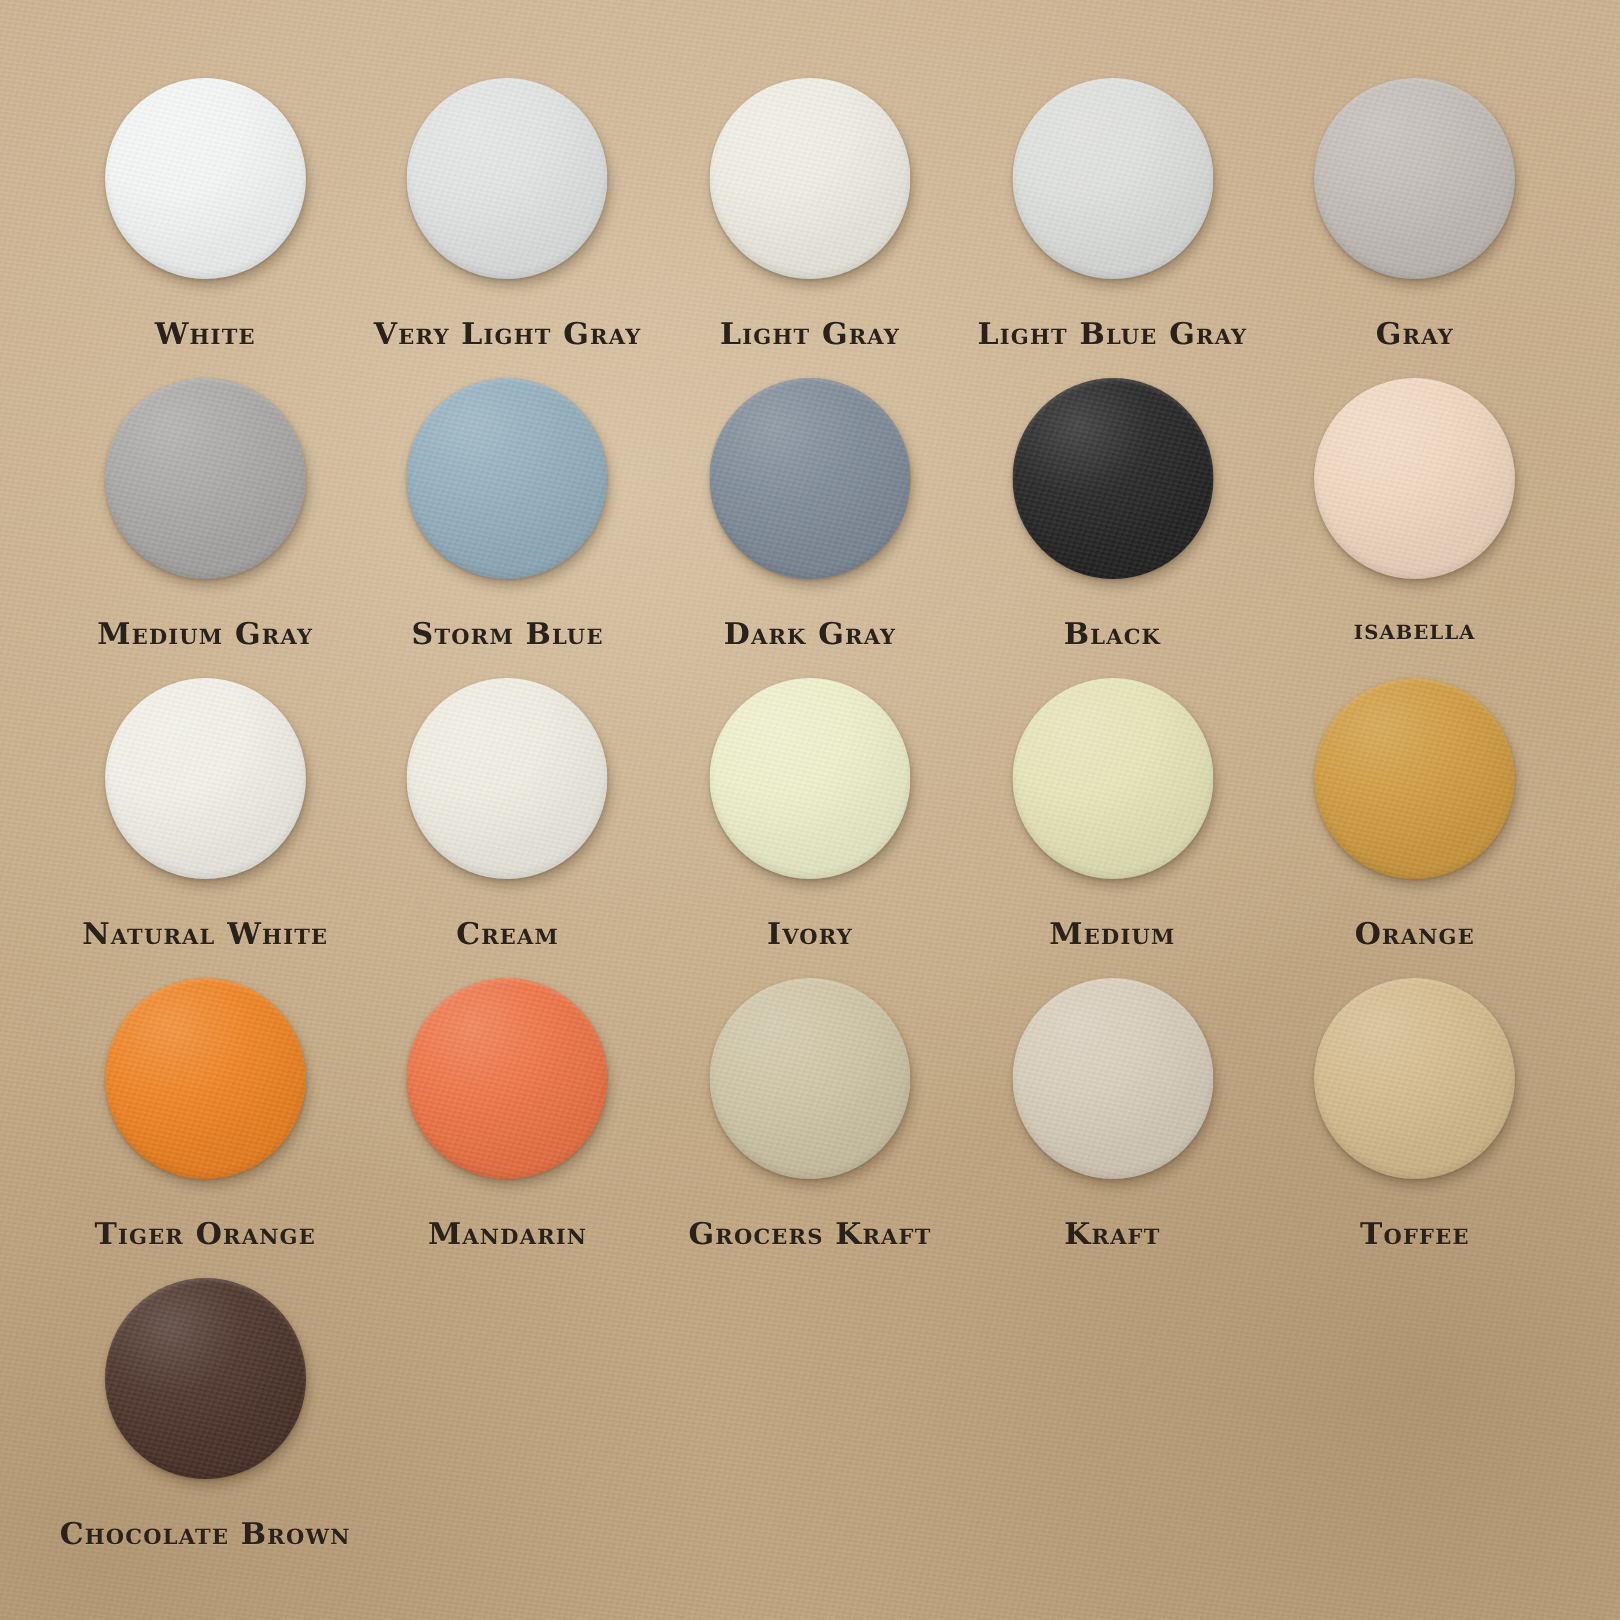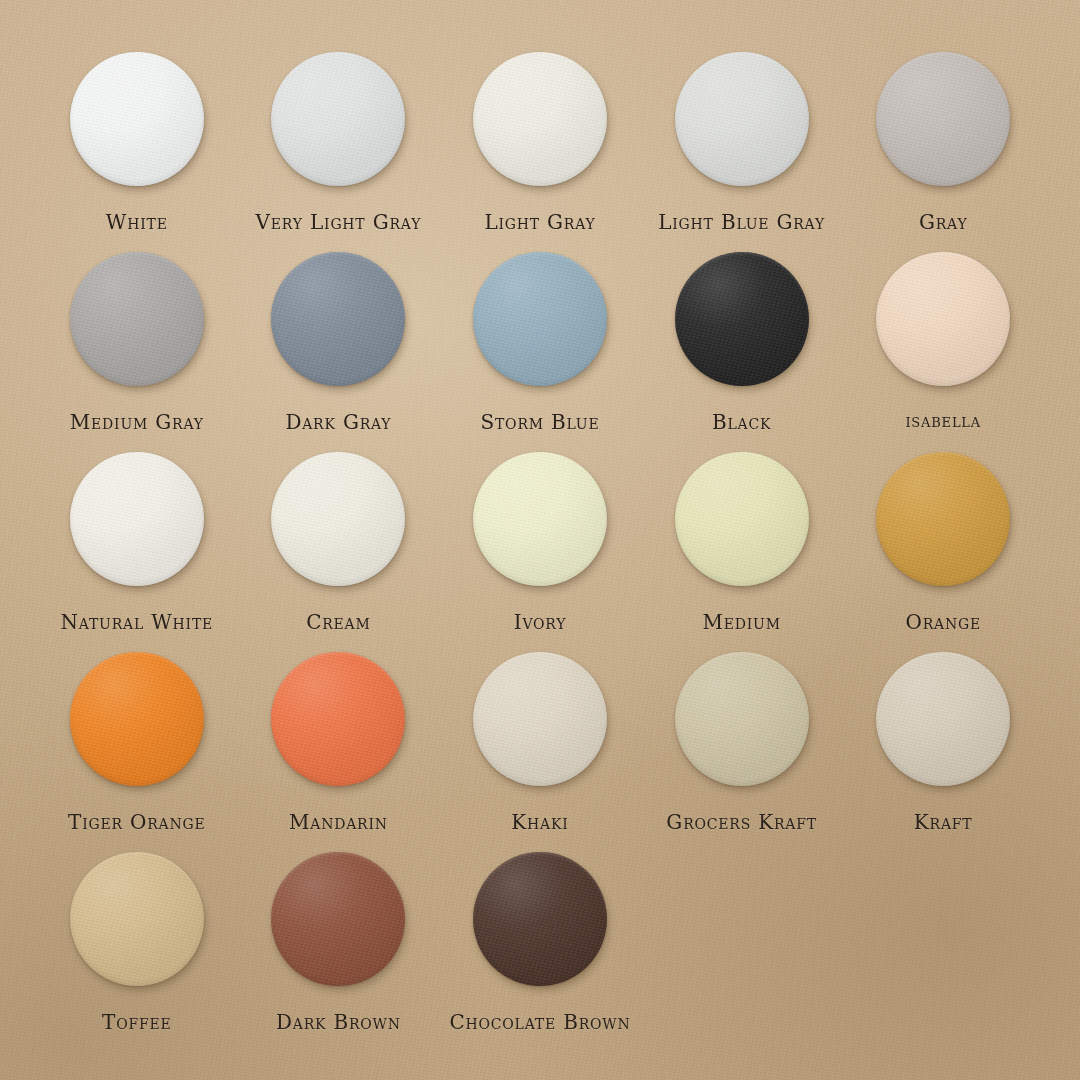--- a/index.html
+++ b/index.html
@@ -42,20 +42,21 @@
     grid-template-columns: repeat(5, 1fr);
     grid-template-rows: repeat(5, 1fr);
   }
 
   .cell {
     position: relative;
     display: flex;
     flex-direction: column;
     align-items: center;
     justify-content: flex-start;
+    font-weight: bold;
   }
 
   .swatch-wrap {
     position: relative;
     width: 134px;
     height: 134px;
     margin-top: 6px;
   }
 
   .swatch {
@@ -134,32 +135,32 @@
         <div class="label">Gray</div>
       </div>
       <div class="cell">
         <div class="swatch-wrap">
           <div class="swatch" style="background-color: rgb(170, 168, 166);"></div>
         </div>
         <div class="label">Medium Gray</div>
       </div>
       <div class="cell">
         <div class="swatch-wrap">
+          <div class="swatch" style="background-color: rgb(147, 175, 190);"></div>
+        </div>
+        <div class="label">Storm Blue</div>
+      </div>
+      <div class="cell">
+        <div class="swatch-wrap">
           <div class="swatch" style="background-color: rgb(126, 138, 152);"></div>
         </div>
         <div class="label">Dark Gray</div>
       </div>
       <div class="cell">
         <div class="swatch-wrap">
-          <div class="swatch" style="background-color: rgb(147, 175, 190);"></div>
-        </div>
-        <div class="label">Storm Blue</div>
-      </div>
-      <div class="cell">
-        <div class="swatch-wrap">
           <div class="swatch" style="background-color: rgb(35, 35, 35);"></div>
         </div>
         <div class="label">Black</div>
       </div>
       <div class="cell">
         <div class="swatch-wrap">
           <div class="swatch" style="background-color: rgb(241, 216, 192);"></div>
         </div>
         <div class="label lower">isabella</div>
       </div>
@@ -200,47 +201,35 @@
         <div class="label">Tiger Orange</div>
       </div>
       <div class="cell">
         <div class="swatch-wrap">
           <div class="swatch" style="background-color: rgb(239, 114, 67);"></div>
         </div>
         <div class="label">Mandarin</div>
       </div>
       <div class="cell">
         <div class="swatch-wrap">
-          <div class="swatch" style="background-color: rgb(224, 215, 197);"></div>
-        </div>
-        <div class="label">Khaki</div>
-      </div>
-      <div class="cell">
-        <div class="swatch-wrap">
           <div class="swatch" style="background-color: rgb(207, 197, 165);"></div>
         </div>
         <div class="label">Grocers Kraft</div>
       </div>
       <div class="cell">
         <div class="swatch-wrap">
           <div class="swatch" style="background-color: rgb(216, 205, 186);"></div>
         </div>
         <div class="label">Kraft</div>
       </div>
       <div class="cell">
         <div class="swatch-wrap">
           <div class="swatch" style="background-color: rgb(213, 187, 140);"></div>
         </div>
         <div class="label">Toffee</div>
-      </div>
-      <div class="cell">
-        <div class="swatch-wrap">
-          <div class="swatch" style="background-color: rgb(140, 79, 57);"></div>
-        </div>
-        <div class="label">Dark Brown</div>
       </div>
       <div class="cell">
         <div class="swatch-wrap">
           <div class="swatch" style="background-color: rgb(74, 50, 40);"></div>
         </div>
         <div class="label">Chocolate Brown</div>
       </div>
     </div>
 </div>
 

